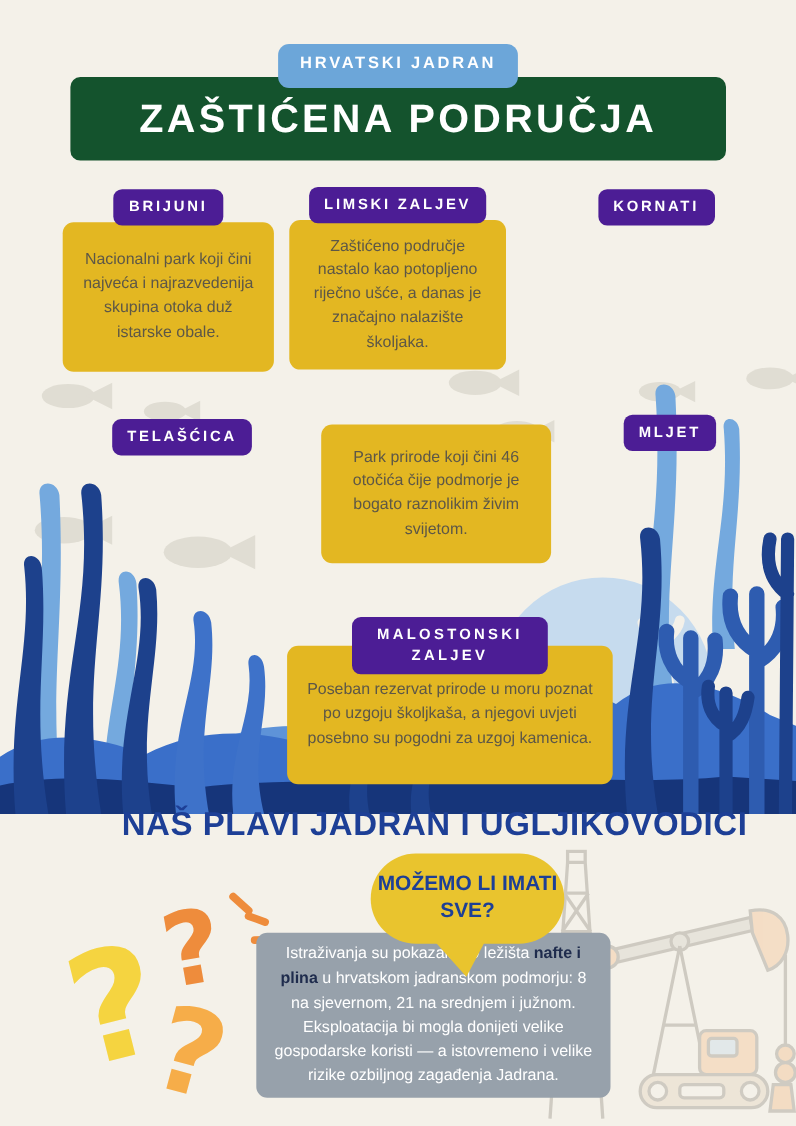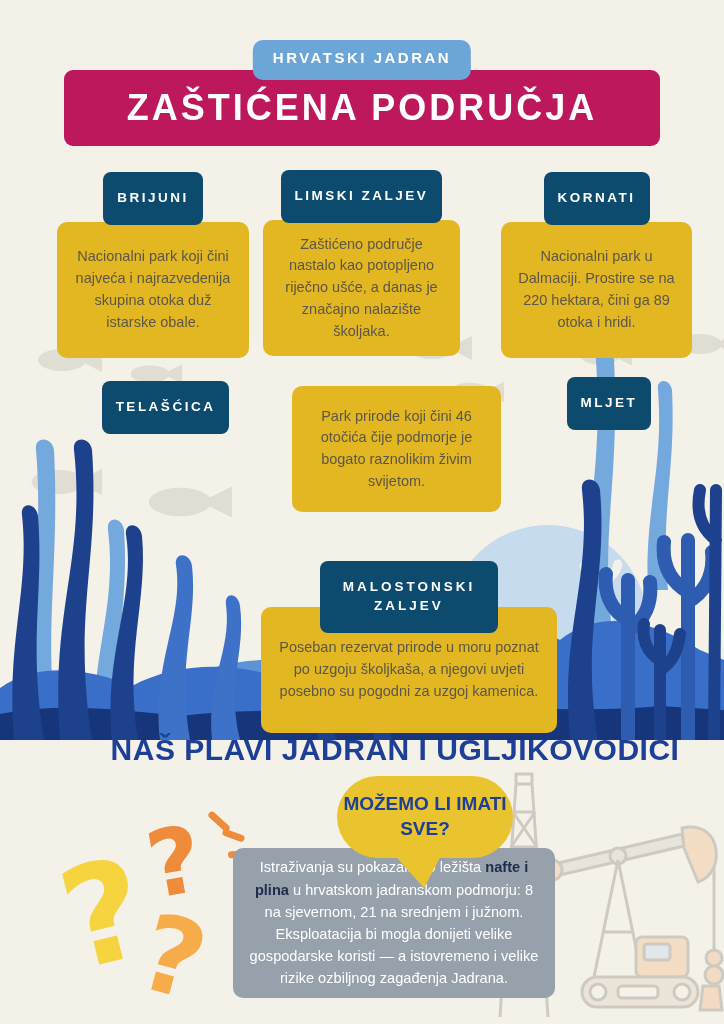--- a/index.html
+++ b/index.html
@@ -4,38 +4,38 @@
 <style>
   html,body{margin:0;padding:0;background:#f4f1e9;}
   .poster{
     position:relative;width:724px;height:1024px;margin:0 auto;
     background:#f4f1e9;overflow:hidden;
     font-family:"Liberation Sans",sans-serif;
   }
   
   .header-banner{
     position:absolute;left:64px;top:70px;width:596px;height:76px;
-    background:#be185d;border-radius:9px;z-index:3;
+    background:#14532d;border-radius:9px;z-index:3;
     display:flex;align-items:center;justify-content:center;
   }
   .header-banner h1{
     margin:0;color:#ffffff;font-size:36px;font-weight:700;letter-spacing:3px;white-space:nowrap;
   }
   .header-tab{
     position:absolute;left:50%;transform:translateX(-50%);top:40px;z-index:4;
     background:#6ca6d9;border-radius:10px;padding:9px 20px 14px 20px;
     color:#fff;font-weight:700;font-size:15px;letter-spacing:2.5px;white-space:nowrap;text-align:right;
   }
   
   .sea{position:absolute;left:0;top:330px;width:724px;height:410px;z-index:0;}
   
   .card-group{position:absolute;display:flex;flex-direction:column;align-items:center;z-index:2;}
   .tag{
-    position:relative;z-index:2;background:#0c4a6e;color:#fff;font-weight:700;
-    font-size:13.5px;letter-spacing:2.5px;padding:17px 14px;border-radius:8px;
+    position:relative;z-index:2;background:#4c1d95;color:#fff;font-weight:700;
+    font-size:13.5px;letter-spacing:2.5px;padding:7px 14px;border-radius:8px;
     text-align:center;white-space:nowrap;line-height:1.4;
   }
   .card{
     position:relative;z-index:1;margin-top:-3px;width:100%;box-sizing:border-box;
     background:#e3b722;border-radius:10px;padding:8px 13px;
     display:flex;align-items:center;justify-content:center;
   }
   .card p{margin:0;color:#5d5747;font-size:14.5px;line-height:1.5;text-align:center;}
   .g1{left:57px;top:172px;width:192px;}  .g1 .card{height:136px;}
   .g2{left:263px;top:170px;width:197px;} .g2 .card{height:136px;}
@@ -155,23 +155,20 @@
       </div>
   </div>
   <div class="card-group g2">
     <div class="tag"><span>LIMSKI ZALJEV</span></div>
     <div class="card">
         <p>Zaštićeno područje nastalo kao potopljeno riječno ušće, a danas je značajno nalazište školjaka.</p>
       </div>
   </div>
   <div class="card-group g3">
     <div class="tag"><span>KORNATI</span></div>
-    <div class="card">
-        <p>Nacionalni park u Dalmaciji. Prostire se na 220 hektara, čini ga 89 otoka i hridi.</p>
-      </div>
   </div>
   <div class="card-group g4">
     <div class="tag"><span>TELAŠĆICA</span></div>
   </div>
   <div class="card-group g5">
     <div class="card">
         <p>Park prirode koji čini 46 otočića čije podmorje je bogato raznolikim živim svijetom.</p>
       </div>
   </div>
   <div class="card-group g6">

